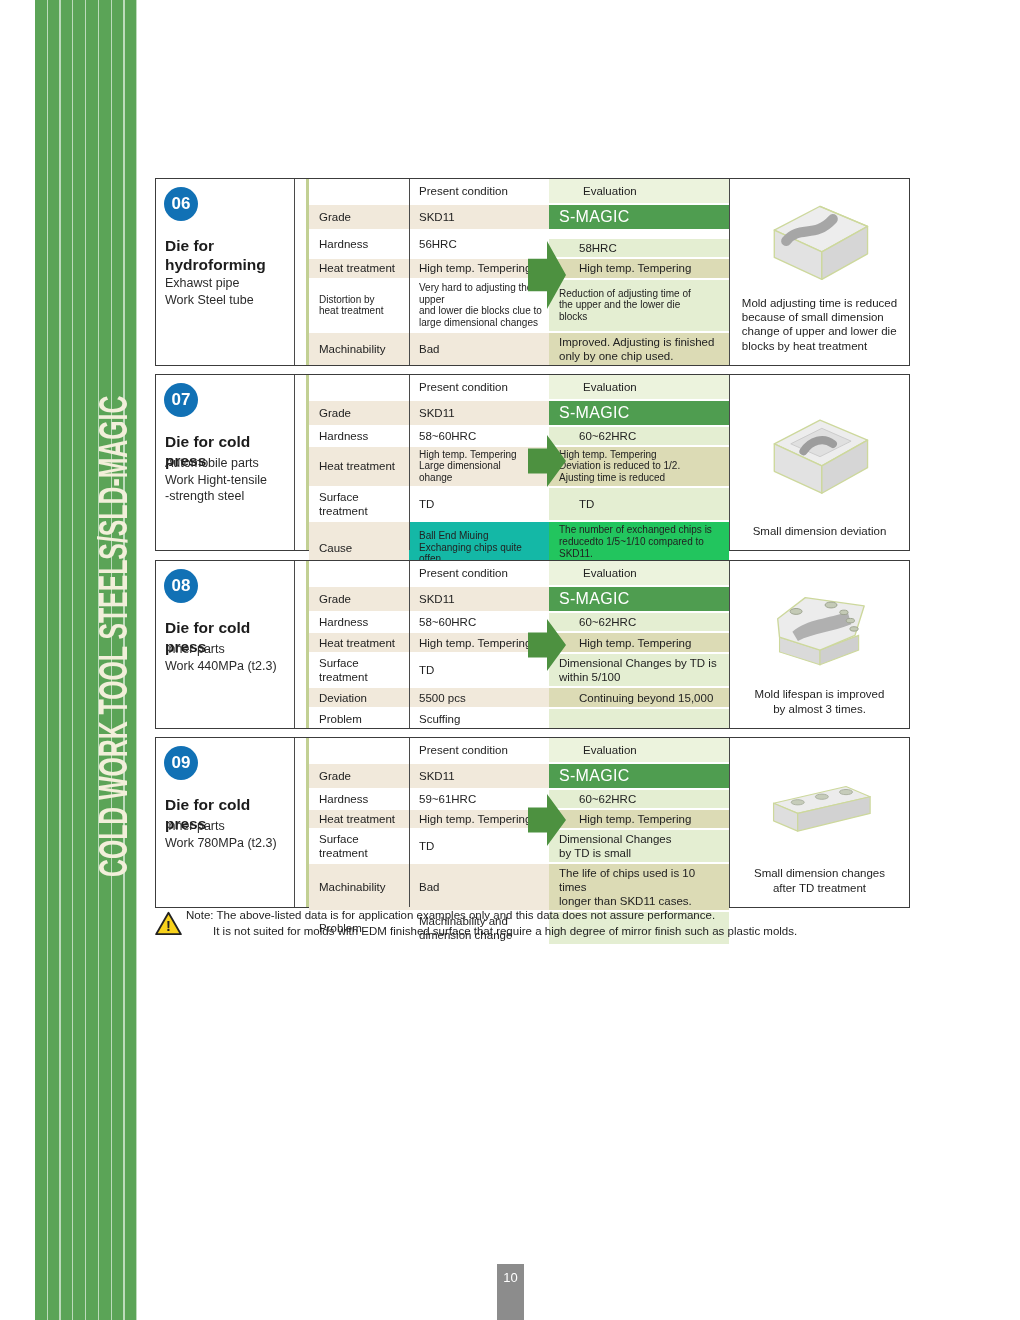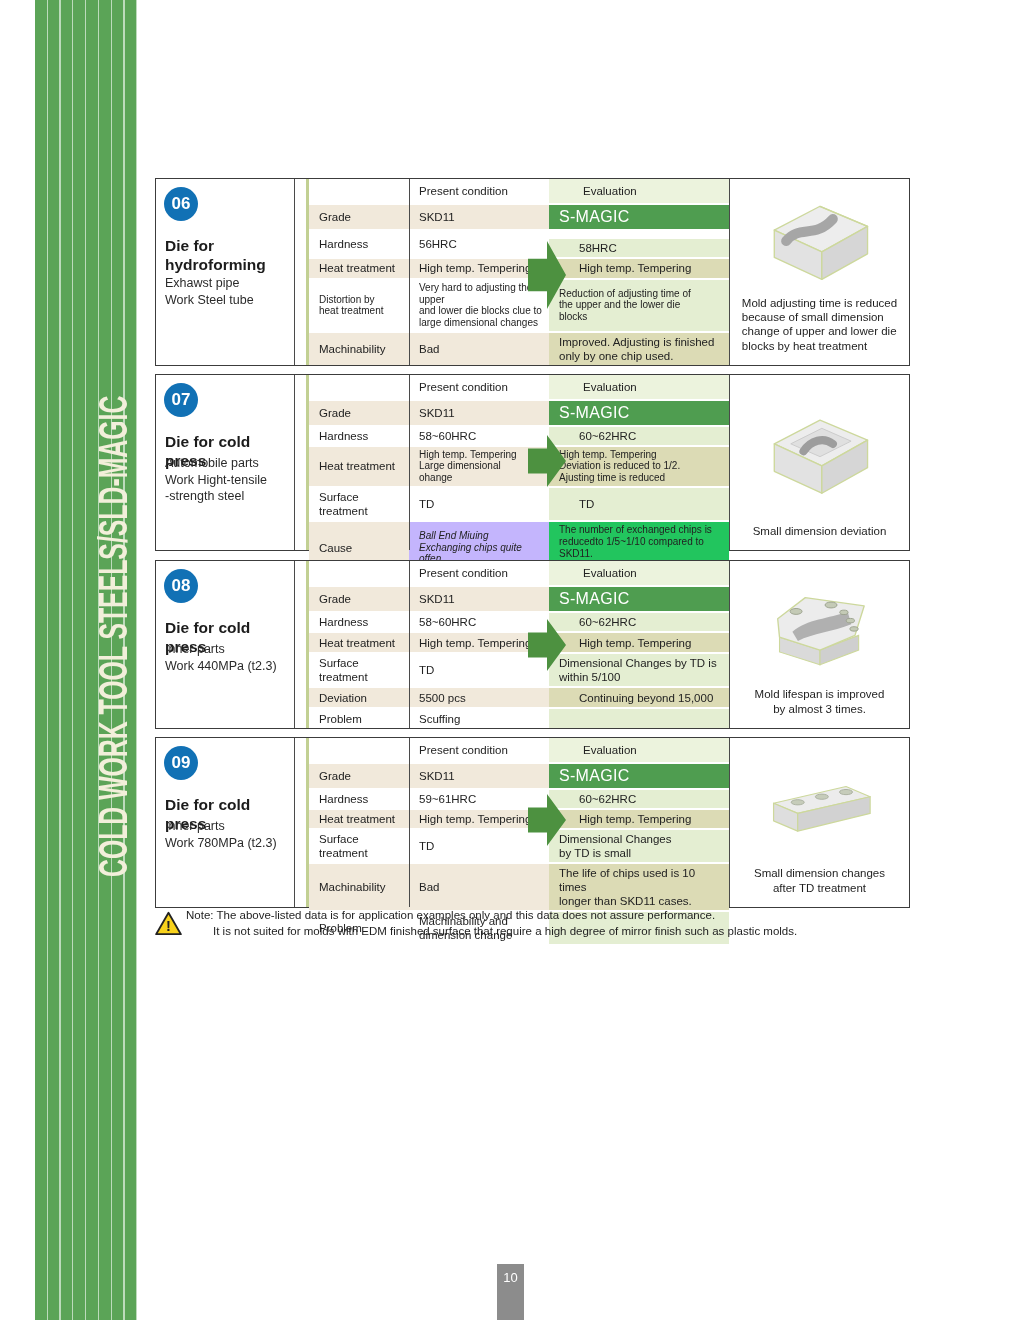--- a/index.html
+++ b/index.html
@@ -171,21 +171,21 @@
         <div class="cell small" style="background: rgb(241, 233, 219);">High temp. Tempering
 Large dimensional
 ohange</div>
         <div class="cell small" style="background: rgb(220, 219, 181);">High temp. Tempering
 Deviation is reduced to 1/2.
 Ajusting time is reduced</div>
         <div class="cell" style="background: rgb(255, 255, 255);">Surface treatment</div>
         <div class="cell" style="background: rgb(255, 255, 255);">TD</div>
         <div class="cell indent" style="background: rgb(228, 238, 210);">TD</div>
         <div class="cell" style="background: rgb(241, 233, 219);">Cause</div>
-        <div class="cell small" style="background: #c4b5fd; font-style: italic;">Ball End Miuing
+        <div class="cell small" style="background: #14b8a6;">Ball End Miuing
 Exchanging chips quite
 offen</div>
         <div class="cell small" style="background: #22c55e;">The number of exchanged chips is
 reducedto 1/5~1/10 compared to SKD11.
 Feed rate is increased to 1.7 times.</div>
       </div>
       <div class="arrow" style="left: 372px; top: 60px; height: 52px;"></div>
       <div class="figure">
         <svg width="128" height="92" viewBox="0 0 140 100">
     <g stroke="#cdd89c" stroke-width="1.5" stroke-linejoin="round">

